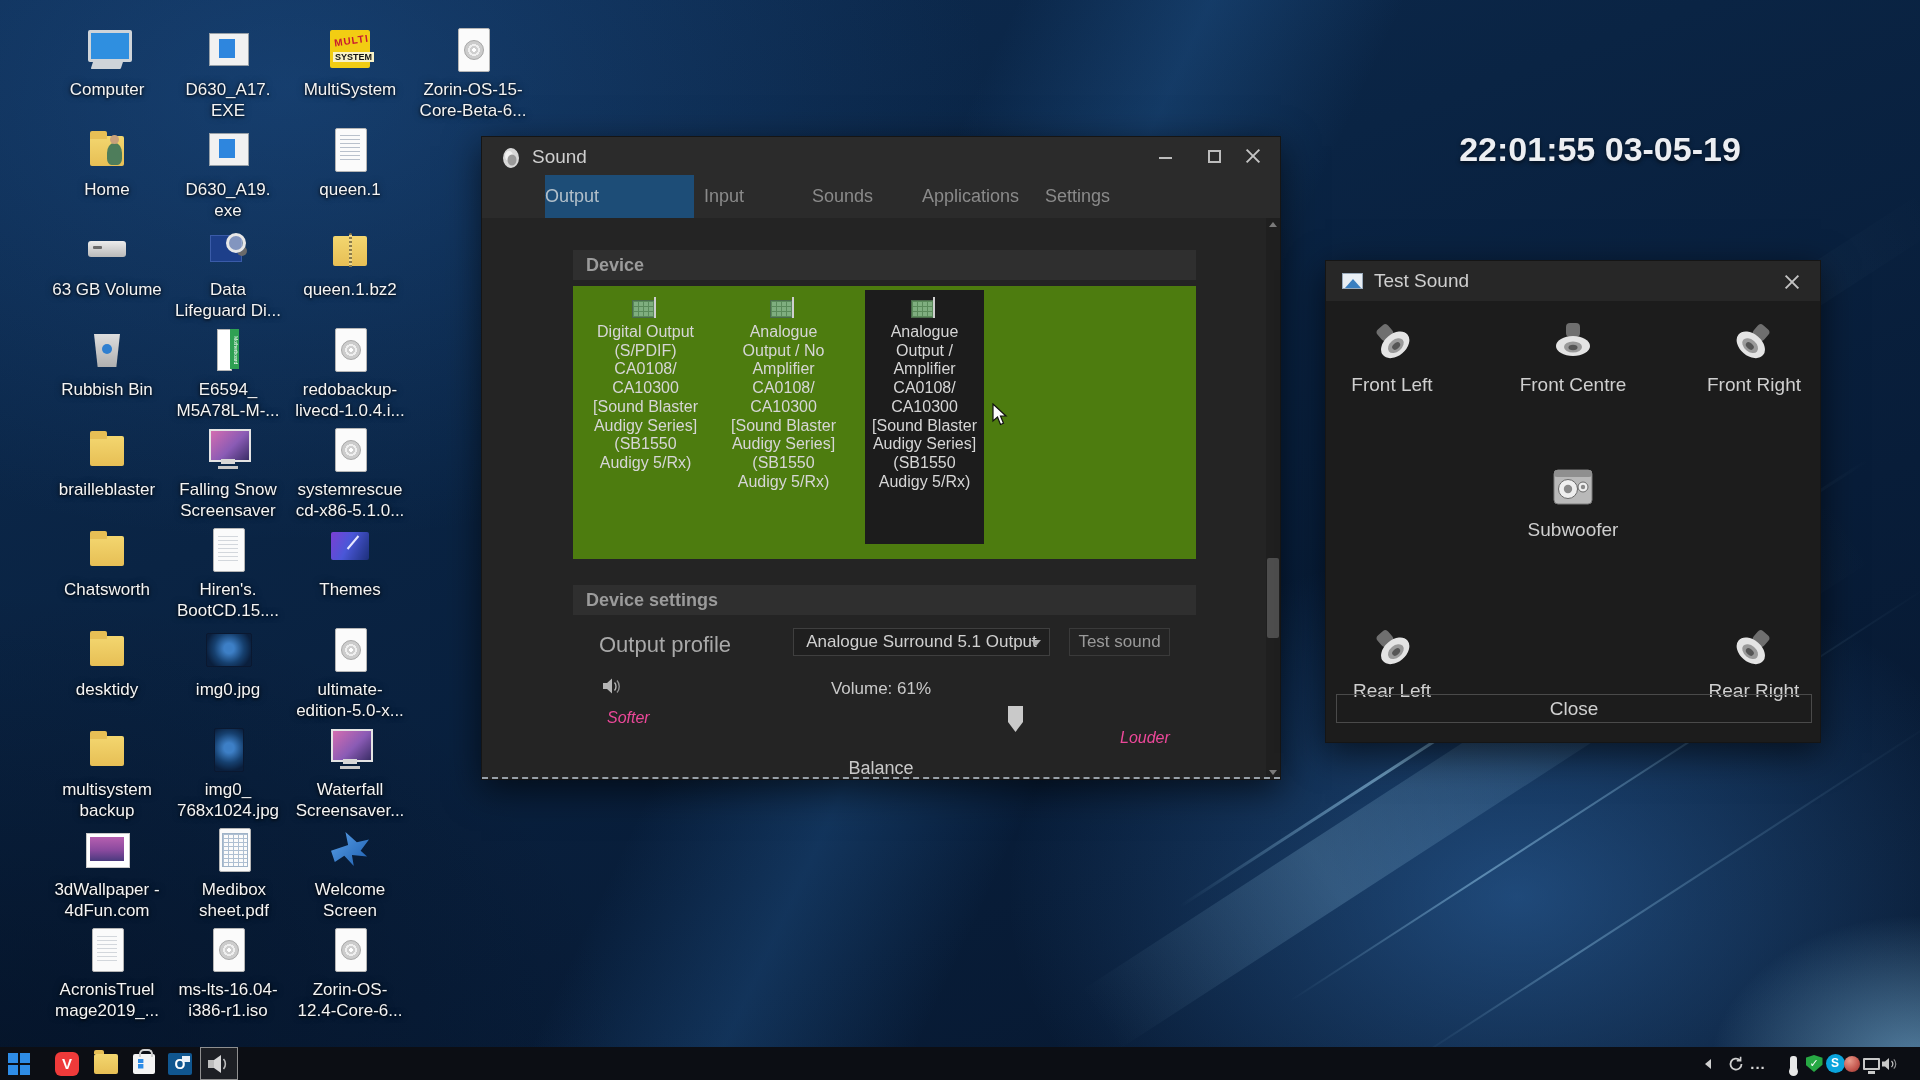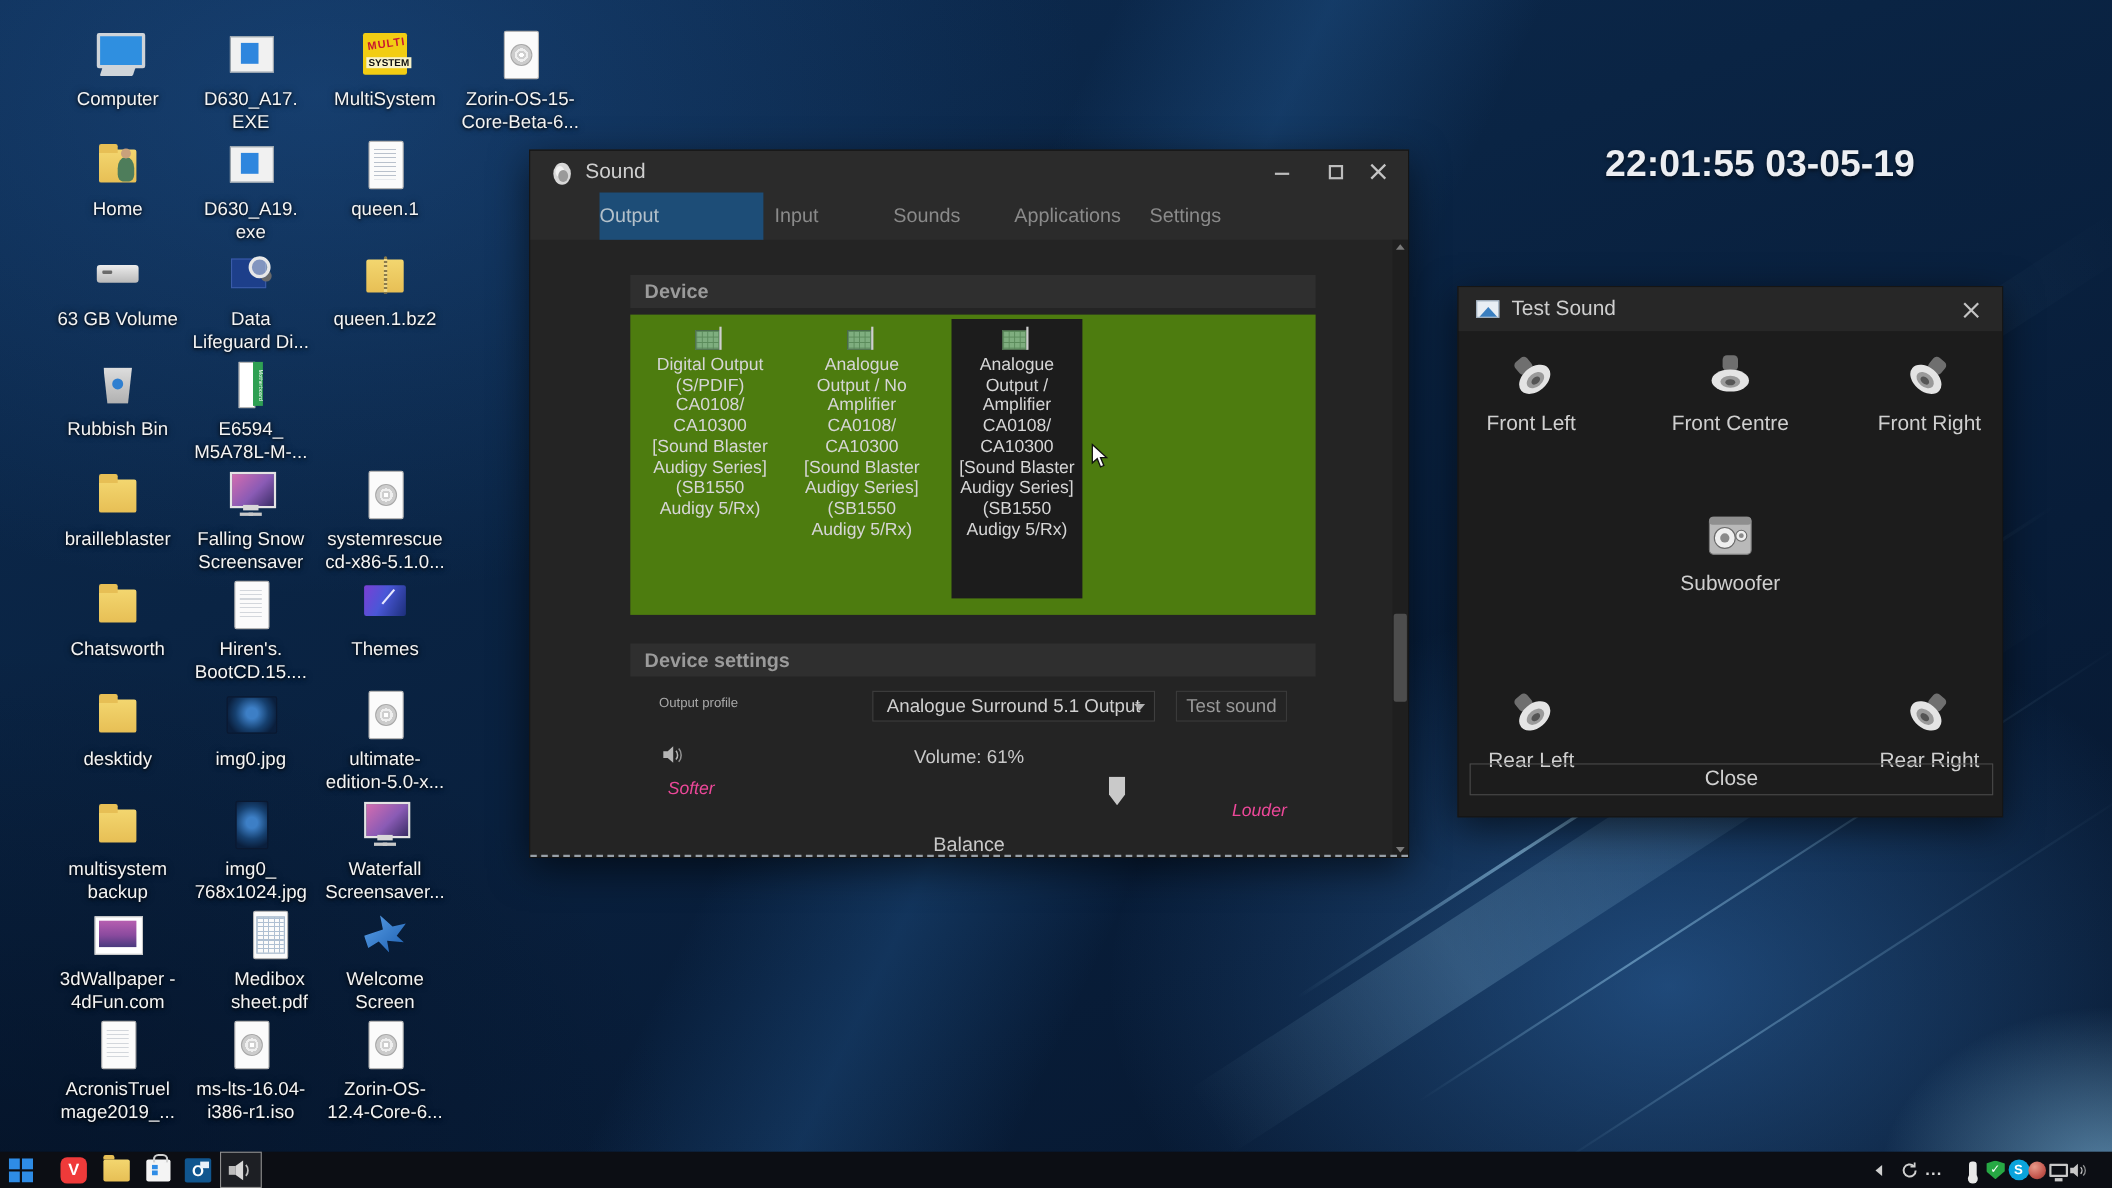--- a/index.html
+++ b/index.html
@@ -85,21 +85,21 @@
   .tab.sel{background:#1d4d77;color:#b3c0ca;}
   .secbar{position:absolute;left:91px;width:623px;height:30px;background:#2f2f2f;color:#9b9b9b;font-weight:700;font-size:18px;line-height:30px;padding-left:13px;}
   .devbox{position:absolute;left:91px;top:149px;width:623px;height:273px;background:#4d7c0f;}
   .devcard{position:absolute;top:4px;width:119px;height:254px;padding-top:7px;text-align:center;}
   .devcard.sel{background:#1c1c1c;}
   .dev-name{margin-top:5px;font-size:16px;line-height:1.17;color:#d6d6d6;white-space:pre-line;}
   .ic-pci{position:relative;width:27px;height:21px;margin:0 auto;}
   .ic-pci::before{content:"";position:absolute;left:0;top:3px;width:21px;height:16px;background:#7fae7f;border:1px solid #4a6a4a;
     background-image:linear-gradient(#5a8a5a 1px,transparent 1px),linear-gradient(90deg,#5a8a5a 1px,transparent 1px);background-size:5px 5px;}
   .ic-pci::after{content:"";position:absolute;left:22px;top:0;width:2px;height:21px;background:#cfcfcf;}
-  .fld-label{position:absolute;font-size:12px;color:#a9a9a9;}
+  .fld-label{position:absolute;font-size:22px;color:#a9a9a9;}
   .dropdown{position:absolute;left:311px;top:491px;width:257px;height:28px;border:1px solid #3f3f3f;background:#1f1f1f;
     font-size:17px;color:#d0d0d0;line-height:26px;text-align:center;}
   .dropdown .caret{position:absolute;right:8px;top:11px;width:0;height:0;border-left:5px solid transparent;border-right:5px solid transparent;border-top:6px solid #b0b0b0;}
   .btn{position:absolute;border:1px solid #3a3a3a;background:transparent;color:#9a9a9a;font-size:17px;text-align:center;}
   .vol-marker{position:absolute;left:526px;top:569px;width:15px;height:26px;background:#c9c9c9;
     clip-path:polygon(0 0,100% 0,100% 62%,50% 100%,0 62%);}
   .ital{font-style:italic;color:#ec4899;font-size:16px;}
   .scroll{position:absolute;right:0;top:81px;width:14px;height:563px;background:#1f1f1f;}
   .scroll .thumb{position:absolute;left:1px;top:340px;width:12px;height:80px;background:#4d4d4d;border-radius:2px;}
   .snd::after{content:"";position:absolute;left:0;right:0;bottom:0;border-bottom:2px dashed #98a0a8;}
@@ -209,20 +209,25 @@
     <div class="ic ic-trash"></div>
     <div class="dlabel">Rubbish Bin</div>
   </div>
   <div class="dcell" style="left:173px;top:325px">
     <div class="ic ic-mobo">
       <span class="vtext">Motherboard</span>
     </div>
     <div class="dlabel">E6594_
 M5A78L-M-...</div>
   </div>
+  <div class="dcell" style="left:295px;top:325px">
+    <div class="ic ic-page ic-iso"></div>
+    <div class="dlabel">redobackup-
+livecd-1.0.4.i...</div>
+  </div>
 
   <div class="dcell" style="left:52px;top:425px">
     <div class="ic ic-folder"></div>
     <div class="dlabel">brailleblaster</div>
   </div>
   <div class="dcell" style="left:173px;top:425px">
     <div class="ic ic-screensaver"></div>
     <div class="dlabel">Falling Snow
 Screensaver ...</div>
   </div>
@@ -274,21 +279,21 @@
     <div class="ic ic-screensaver"></div>
     <div class="dlabel">Waterfall
 Screensaver...</div>
   </div>
 
   <div class="dcell" style="left:52px;top:825px">
     <div class="ic ic-photo"></div>
     <div class="dlabel">3dWallpaper -
 4dFun.com</div>
   </div>
-  <div class="dcell" style="left:190px;top:825px">
+  <div class="dcell" style="left:179px;top:825px">
     <div class="ic ic-page ic-sheet"></div>
     <div class="dlabel">Medibox
 sheet.pdf</div>
   </div>
   <div class="dcell" style="left:295px;top:825px">
     <div class="ic ic-bird"></div>
     <div class="dlabel">Welcome
 Screen</div>
   </div>
 

